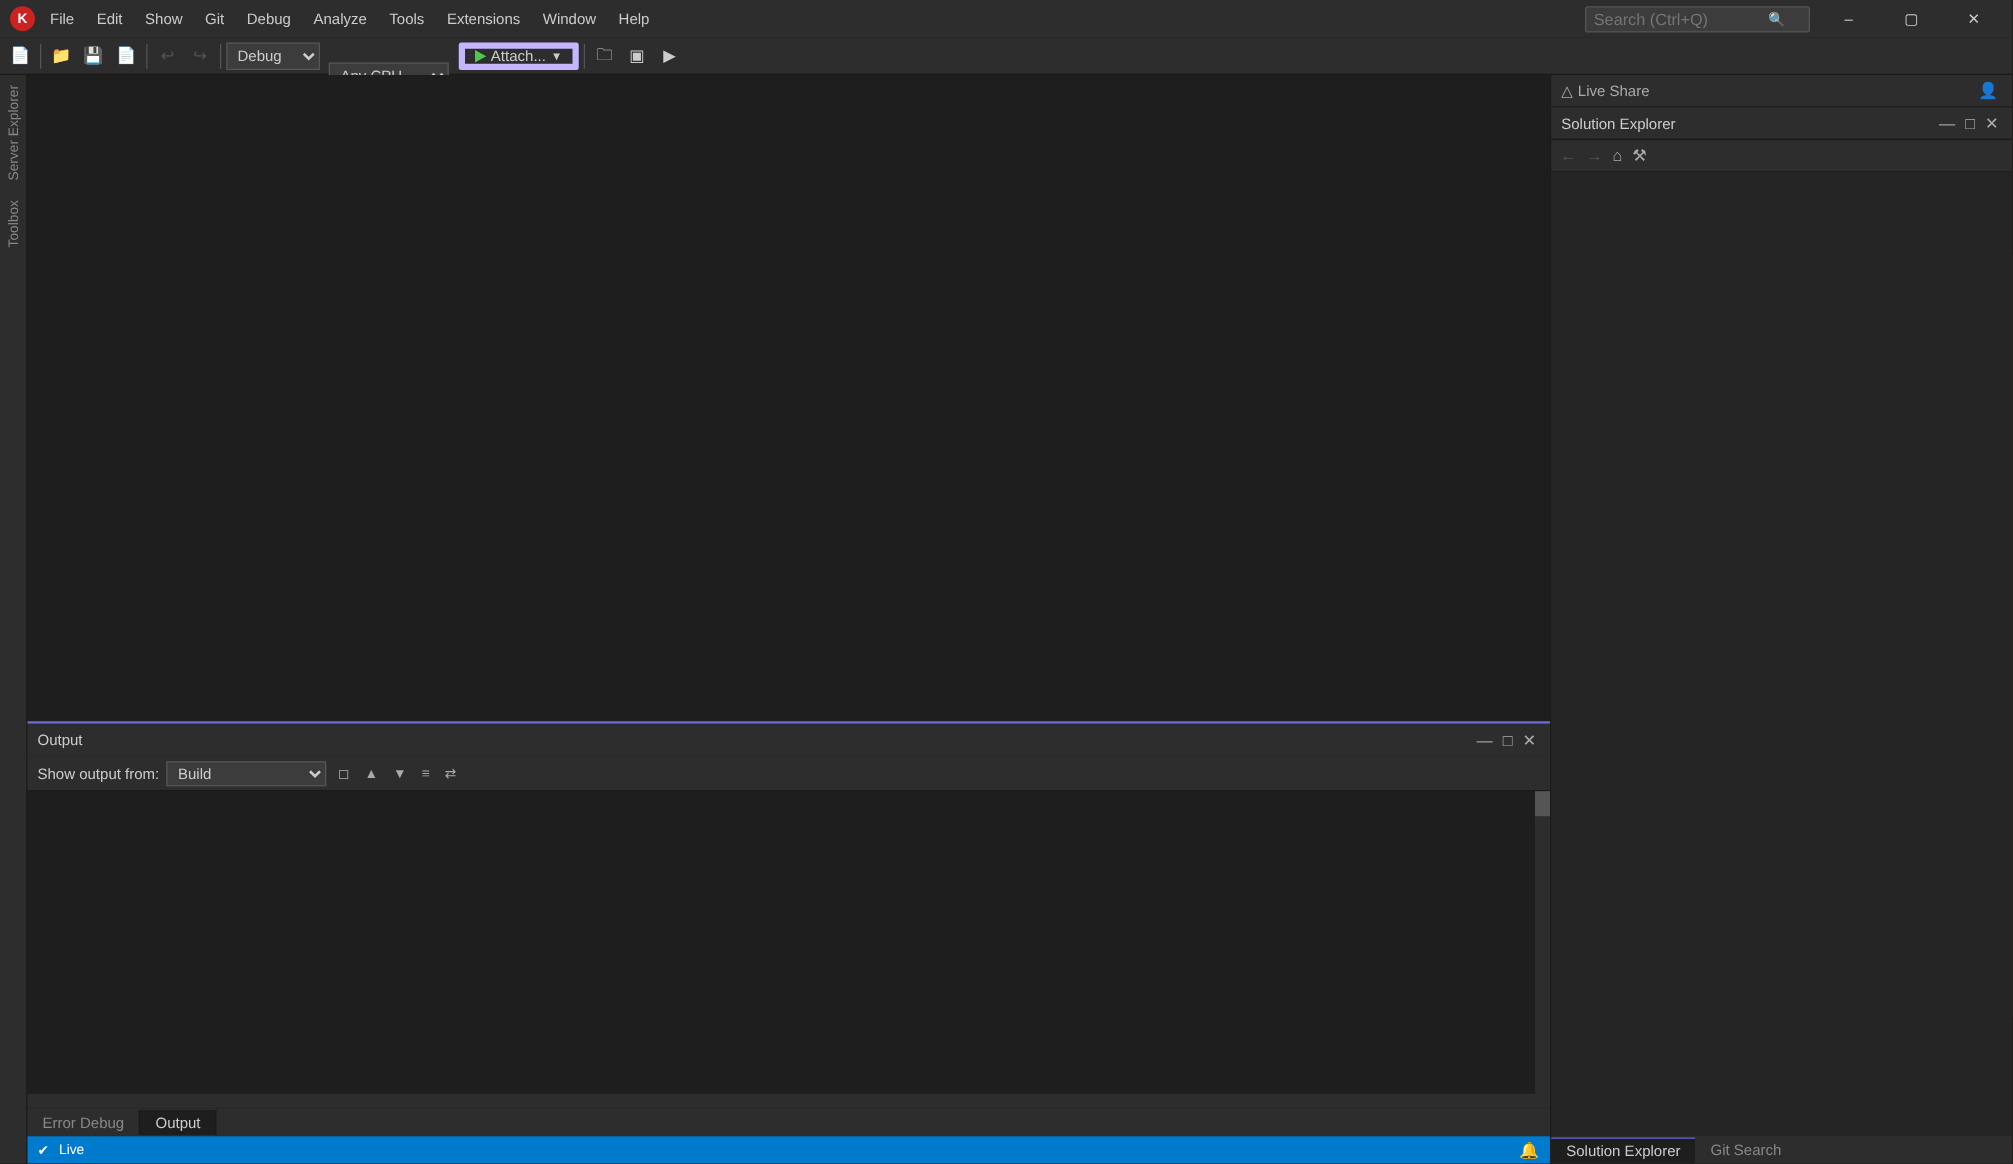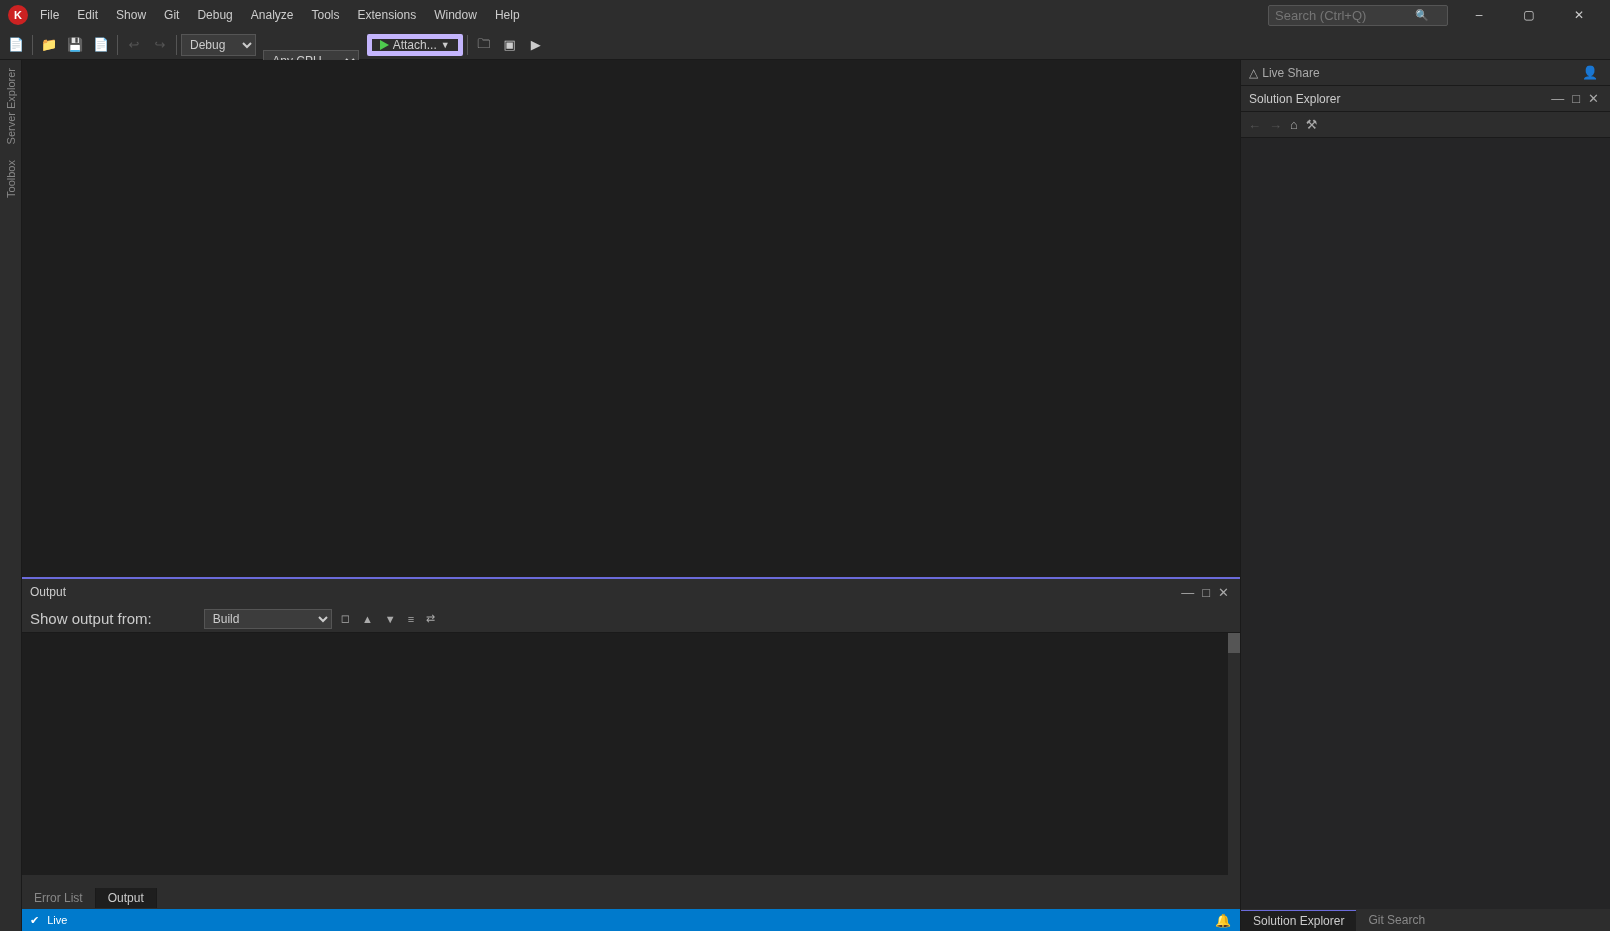--- a/index.html
+++ b/index.html
@@ -203,30 +203,29 @@
       height: 28px;
       background: #2d2d2d;
       display: flex;
       align-items: center;
       padding: 0 8px;
       gap: 6px;
       border-bottom: 1px solid #1a1a1a;
     }
     .output-label {
       color: #ccc;
-      font-size: 15px;
+      font-size: 12px;
     }
     .output-dropdown {
       height: 20px;
       background: #3c3c3c;
       border: 1px solid #555;
       color: #ccc;
       font-size: 12px;
       padding: 0 4px;
-      margin-left: 46px;
     }
     .output-content {
       flex: 1;
       background: #1e1e1e;
       position: relative;
     }
     .output-scrollbar {
       position: absolute;
       right: 0;
       top: 0;
@@ -470,21 +469,21 @@
       </div>
       <div class="output-content">
         <div class="output-scrollbar">
           <div class="output-scrollbar-thumb"></div>
         </div>
         <div class="output-hscrollbar"></div>
       </div>
     </div>
 
     <div class="bottom-tabs">
-      <div class="bottom-tab">Error List</div>
+      <div class="bottom-tab">Error Debug</div>
       <div class="bottom-tab active">Output</div>
     </div>
 
     <div class="status-bar">
       <span class="status-item">✔</span>
       <span class="status-item">Live</span>
       <div class="status-spacer"></div>
       <span class="status-item" style="font-size:13px;">🔔</span>
     </div>
   </div>

